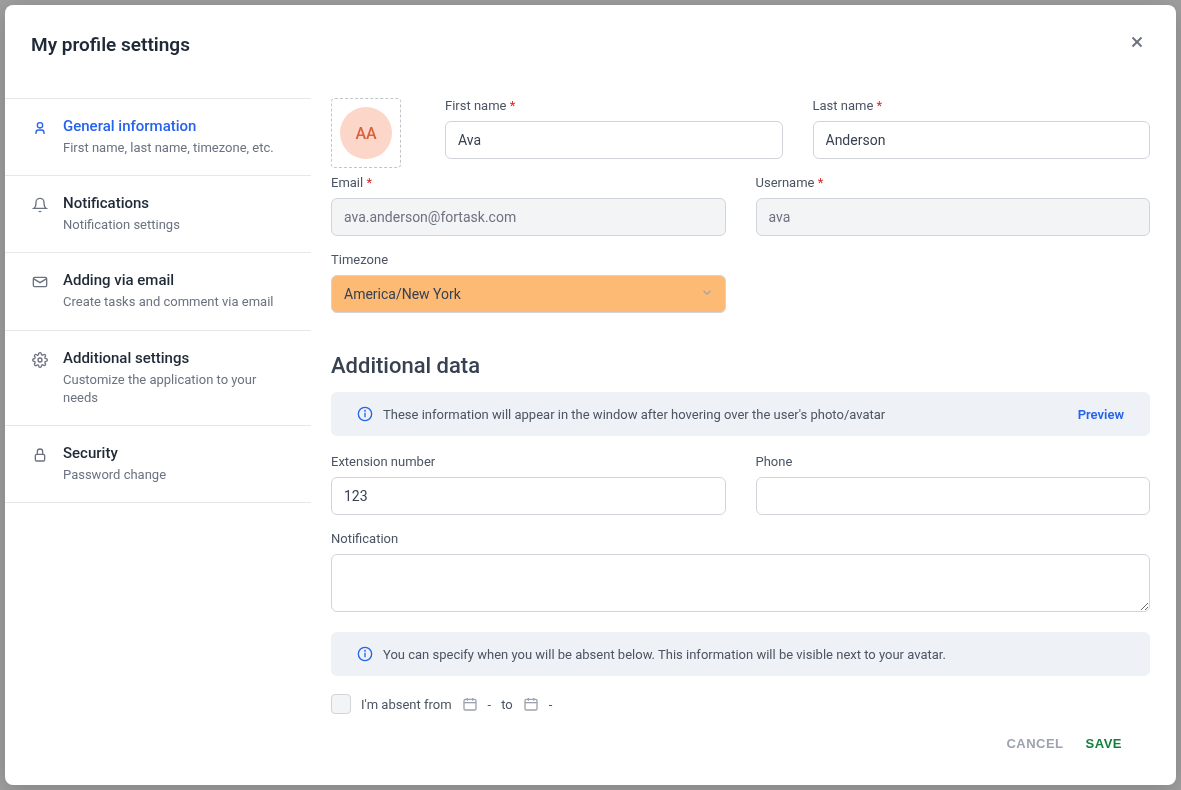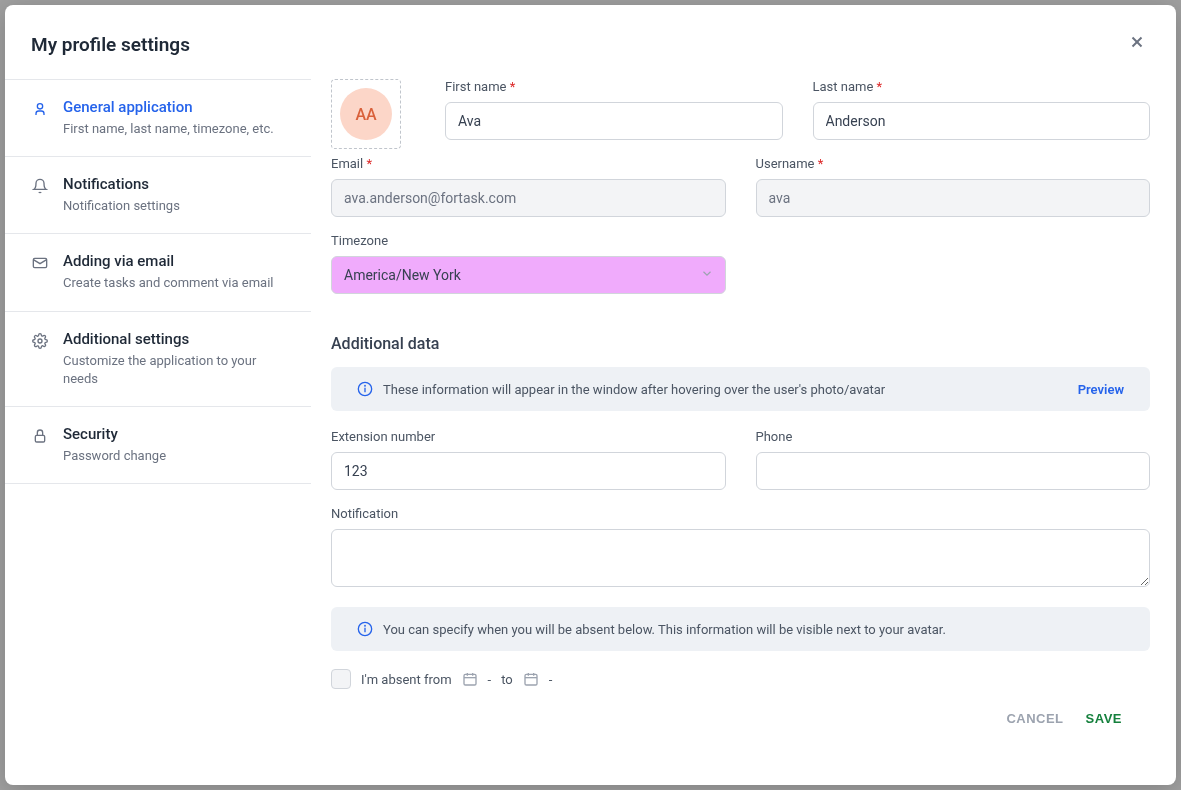--- a/index.html
+++ b/index.html
@@ -15,20 +15,21 @@
       position: absolute;
       top: 5px;
       left: 5px;
       right: 5px;
       bottom: 5px;
       background: #fff;
       border-radius: 8px;
       box-shadow: 0 4px 24px rgba(0,0,0,0.2);
       display: flex;
       flex-direction: column;
+      gap: 19px;
     }
     .modal-header {
       display: flex;
       justify-content: space-between;
       align-items: center;
       padding: 24px 26px 20px 26px;
     }
     .modal-title {
       font-size: 19px;
       font-weight: 600;
@@ -130,35 +131,35 @@
       border-radius: 6px;
       padding: 10px 12px;
       font-size: 14px;
       color: #374151;
       font-family: inherit;
       background: #fff;
     }
     .form-input[readonly] { background: #f3f4f6; color: #6b7280; }
     .form-select {
       appearance: none;
-      background: #f0abfc;
+      background: #fdba74;
       cursor: pointer;
     }
     .select-wrap { position: relative; }
     .select-chevron {
       position: absolute;
       right: 12px;
       top: 50%;
       transform: translateY(-50%);
       pointer-events: none;
       color: #9ca3af;
     }
     .form-textarea { resize: both; min-height: 58px; }
     .section-title {
-      font-size: 16px;
+      font-size: 22px;
       font-weight: 500;
       color: #374151;
       margin-top: 24px;
       margin-bottom: 14px;
     }
     .info-bar {
       background: #eef1f5;
       border-radius: 6px;
       padding: 14px 26px;
       display: flex;
@@ -229,21 +230,21 @@
   <div class="modal-body">
     <div class="sidebar">
       <div class="sidebar-item active">
         <span class="sidebar-icon">
           <svg width="16" height="16" viewBox="0 0 24 24" fill="none" stroke="#2563eb" stroke-width="2">
               <circle cx="12" cy="8" r="4"></circle>
               <path d="M6 21v-2a4 4 0 014-4h4a4 4 0 014 4v2"></path>
             </svg>
         </span>
         <div>
-          <div class="sidebar-item-title">General application</div>
+          <div class="sidebar-item-title">General information</div>
           <div class="sidebar-item-desc">First name, last name, timezone, etc.</div>
         </div>
       </div>
       <div class="sidebar-item">
         <span class="sidebar-icon">
           <svg width="16" height="16" viewBox="0 0 24 24" fill="none" stroke="#6b7280" stroke-width="2">
               <path d="M18 8a6 6 0 00-12 0c0 7-3 9-3 9h18s-3-2-3-9"></path>
               <path d="M13.73 21a2 2 0 01-3.46 0"></path>
             </svg>
         </span>

